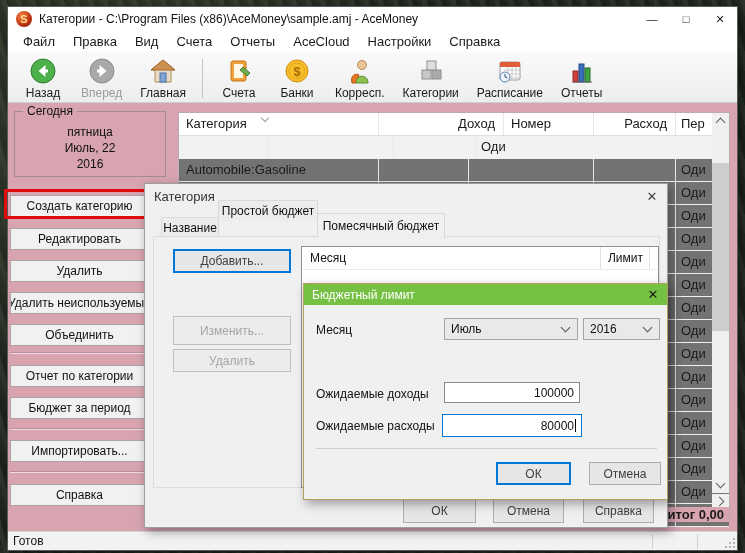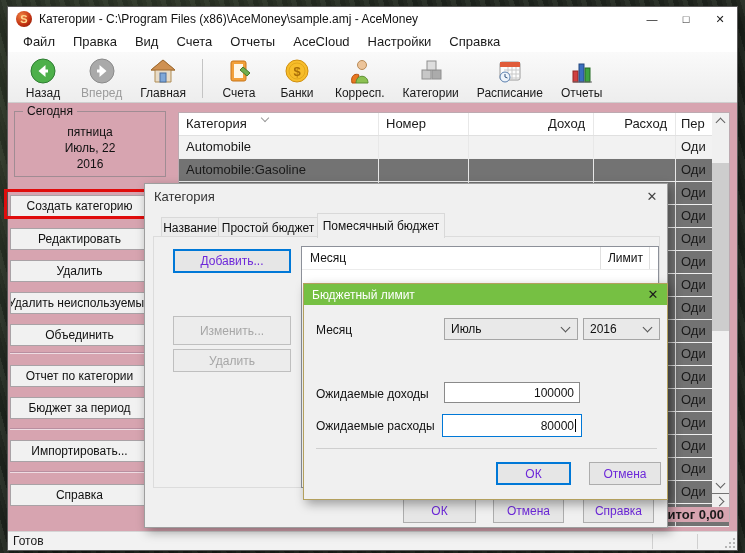--- a/index.html
+++ b/index.html
@@ -65,21 +65,21 @@
                font-size:13px;font-weight:bold;text-align:right;padding-right:5px;line-height:15px;}
   
   .dlg{background:#f0f0f0;box-shadow:3px 4px 10px rgba(0,0,0,.35);}
   .cat-dlg{left:144px;top:183px;width:524px;height:345px;border:1px solid #9e9e9e;z-index:8;}
   .dlg-title{height:24px;display:flex;align-items:center;font-size:13px;color:#333;padding-left:9px;}
   .dlg-close{position:absolute;right:0;top:0;width:30px;height:24px;display:flex;align-items:center;justify-content:center;color:#444;font-size:13px;}
   .tab{position:absolute;font-size:12px;color:#111;display:flex;align-items:center;justify-content:center;
        background:#ececec;border:1px solid #d9d9d9;border-bottom:none;}
   .tab.active{background:#f0f0f0;z-index:2;}
   .tabpage{left:8px;top:52px;width:507px;height:252px;border:1px solid #dcdcdc;background:#f0f0f0;}
-  .btn{background:#e6e6e6;border:1px solid #adadad;font-size:12px;color:#6d28d9;display:flex;align-items:center;justify-content:center;box-sizing:border-box;}
+  .btn{background:#e6e6e6;border:1px solid #adadad;font-size:12px;color:#404040;display:flex;align-items:center;justify-content:center;box-sizing:border-box;}
   .btn.focus{border:2px solid #0078d7;}
   .btn.disabled{color:#a6a6a6;border-color:#bfbfbf;background:#ececec;}
   .listbox{left:156px;top:62px;width:358px;height:242px;background:#fff;border:1px solid #8c9099;}
   .list-head{display:flex;height:22px;align-items:center;font-size:12px;color:#111;border-bottom:1px solid #ececec;}
   .lh-month{flex:1;padding-left:8px;}
   .lh-div{width:1px;height:22px;background:#e0e0e0;}
   .lh-limit{width:42px;text-align:right;padding-right:6px;}
   .lh-stub{width:8px;}
   .bud-dlg{left:303px;top:283px;width:365px;height:217px;border:1px solid #b3a05e;z-index:10;}
   .bud-title{height:21px;background:#76c043;display:flex;align-items:center;color:#fff;font-size:12px;padding-left:8px;}
@@ -239,28 +239,27 @@
 <div class="abs side-sep" style="top:428px"></div>
 <div class="abs side-btn" style="top:440px">Импортировать...</div>
 <div class="abs side-sep" style="top:471px"></div>
 <div class="abs side-btn" style="top:484px">Справка</div>
 
 <div class="abs annotation"></div>
 
 <div class="abs table">
   <div class="thead">
     <div class="tcell c-category">Категория</div>
+    <div class="tcell c-income">Доход</div>
     <div class="tcell c-number">Номер</div>
-    <div class="tcell c-income">Доход</div>
     <div class="tcell c-expense">Расход</div>
     <div class="tcell c-period">Пер</div>
   </div>
   <div>
       <div class="trow alt">
-        <div class="tcell c-category">Automobile</div>
         <div class="tcell c-number"></div>
         <div class="tcell c-income"></div>
         <div class="tcell c-expense"></div>
         <div class="tcell c-period">Оди</div>
       </div>
       <div class="trow">
         <div class="tcell c-category">Automobile:Gasoline</div>
         <div class="tcell c-number"></div>
         <div class="tcell c-income"></div>
         <div class="tcell c-expense"></div>
@@ -389,21 +388,21 @@
   </div>
 
 <div class="abs total-strip">й итог 0,00</div>
 
 <div class="abs dlg cat-dlg">
   <div class="dlg-title">
     <span>Категория</span>
     <div class="dlg-close">✕</div>
   </div>
   <div class="tab" style="left:16px;top:33px;width:56px;height:20px">Название</div>
-  <div class="tab" style="left:73px;top:33px;width:98px;height:20px">Простой бюджет</div>
+  <div class="tab" style="left:73px;top:16px;width:98px;height:20px">Простой бюджет</div>
   <div class="tab active" style="left:172px;top:29px;width:126px;height:24px">Помесячный бюджет</div>
   <div class="abs tabpage" style="left:8px;top:52px"></div>
 
   <div class="abs btn focus" style="left:28px;top:65px;width:118px;height:24px">Добавить...</div>
   <div class="abs btn disabled" style="left:28px;top:132px;width:118px;height:29px">Изменить...</div>
   <div class="abs btn disabled" style="left:28px;top:165px;width:118px;height:23px">Удалить</div>
 
   <div class="abs listbox">
     <div class="list-head">
       <div class="lh-month">Месяц</div>

